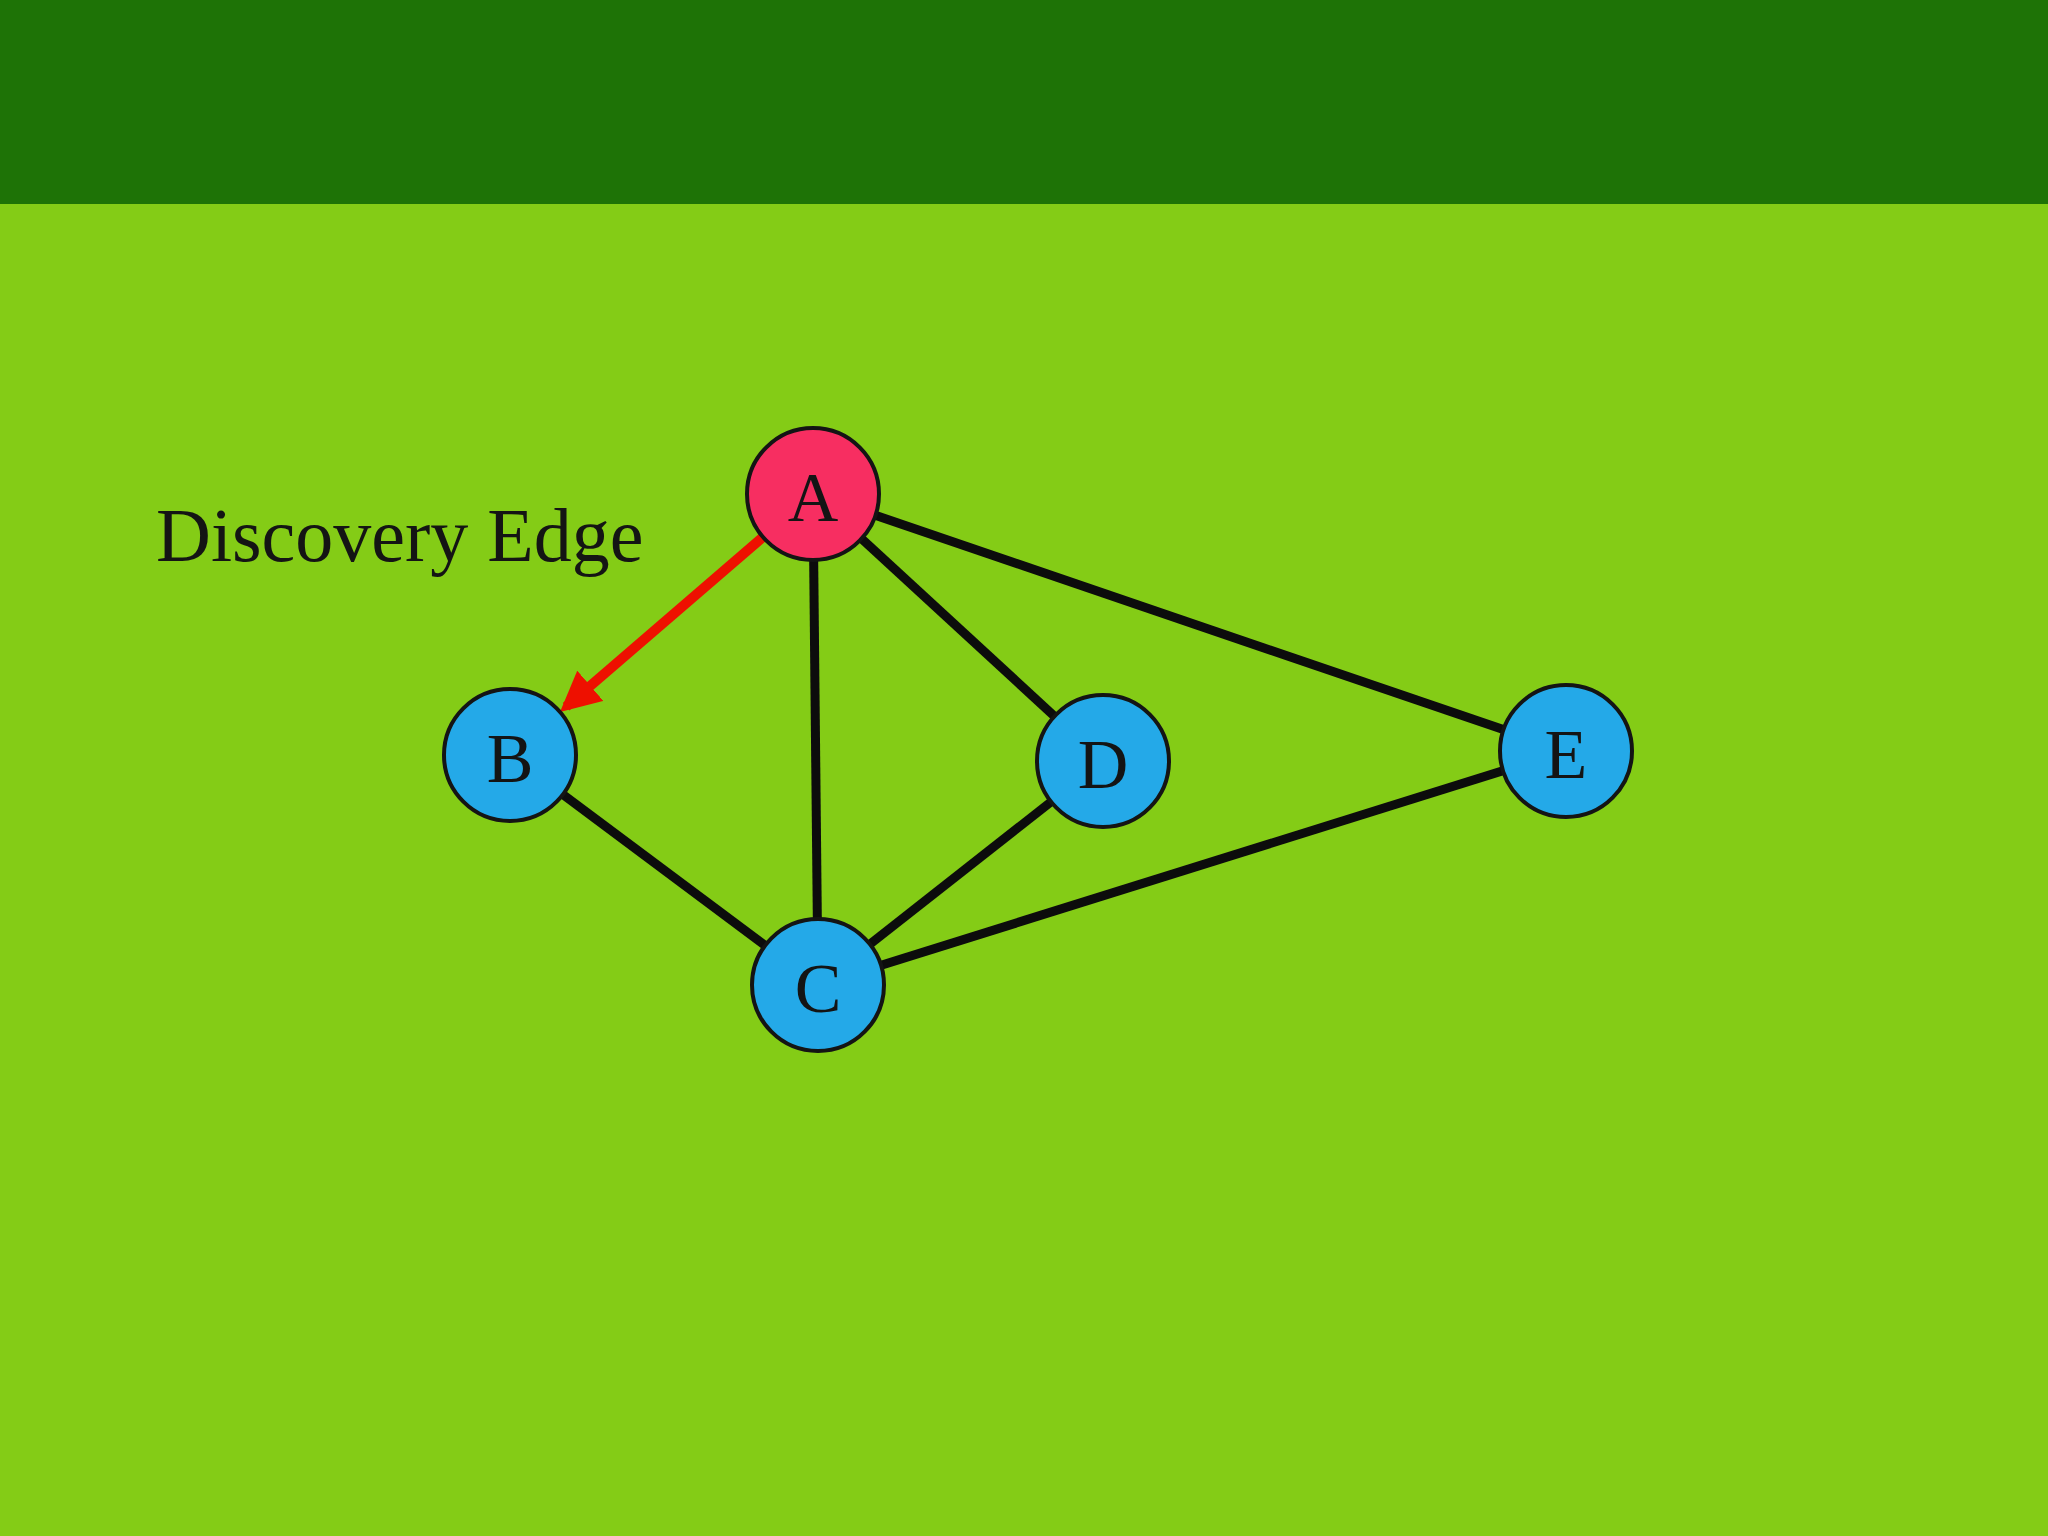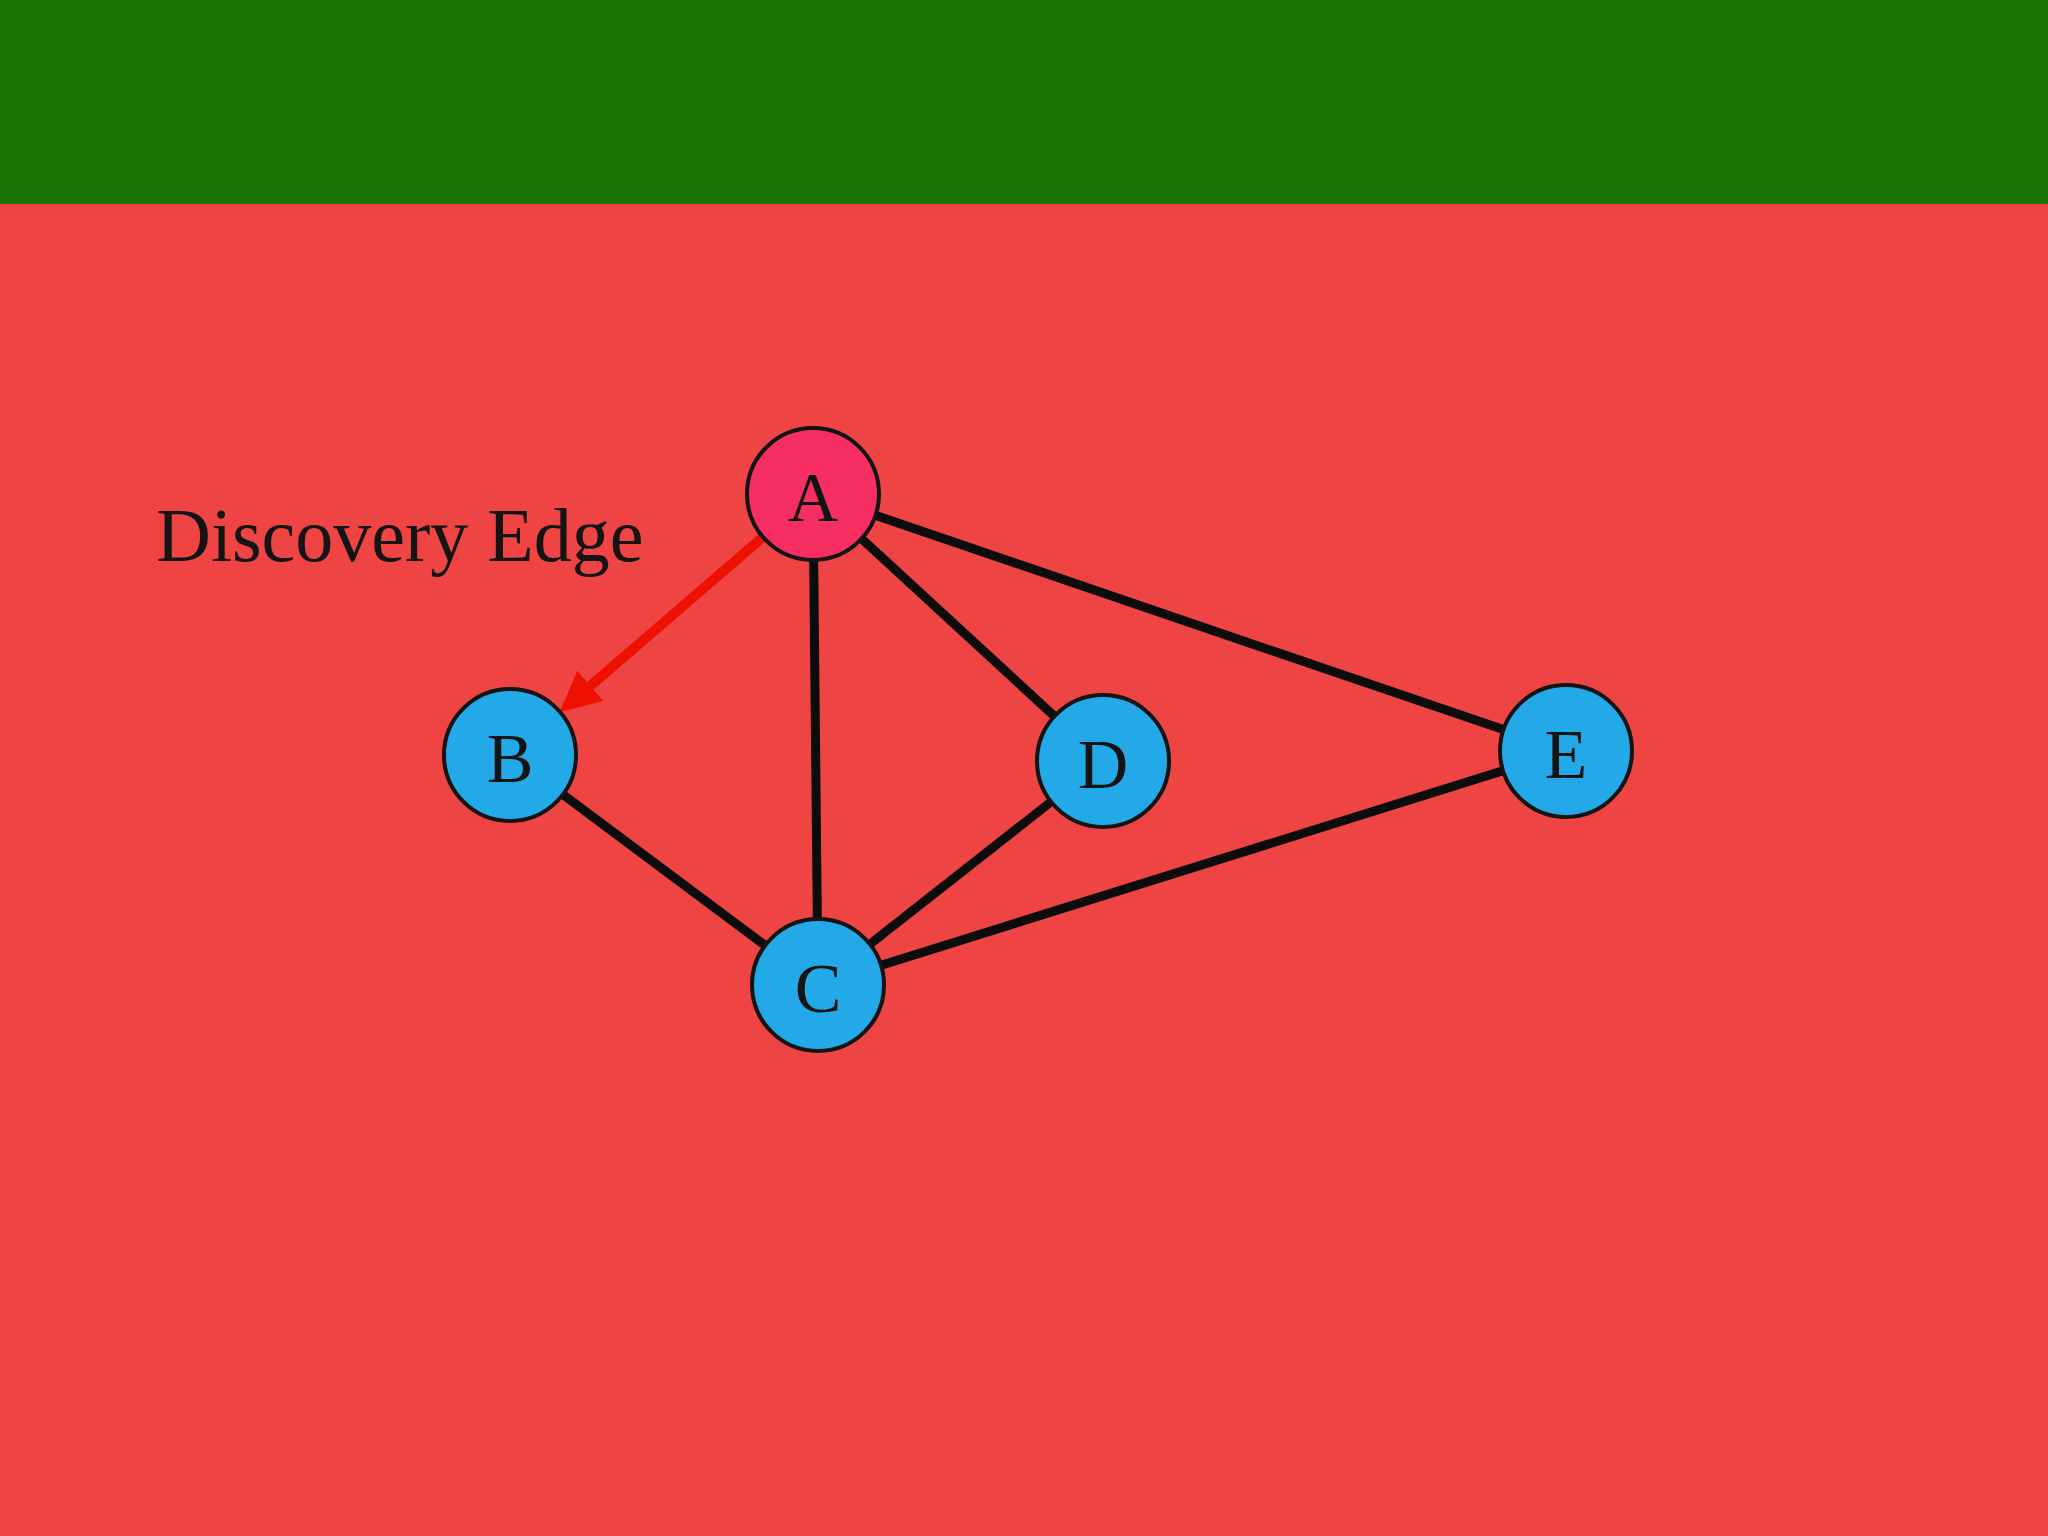--- a/index.html
+++ b/index.html
@@ -35,21 +35,21 @@
     width: 2048px;
     height: 1536px;
   }
   .node-label {
     font-family: "Liberation Serif", "DejaVu Serif", serif;
   }
 </style>
 </head>
 <body>
 
-<div class="slide" style="background: #ef4444;">
+<div class="slide" style="background: #84cc16;">
   <div class="banner" style="background: rgb(30, 115, 6);"></div>
   <div class="annotation" style="color: rgb(20, 20, 20);">Discovery Edge</div>
   <svg class="graph" id="graph" viewBox="0 0 2048 1536">
       <defs>
         <marker id="arrowhead" viewBox="0 0 10 10" refX="8" refY="5" markerWidth="4" markerHeight="4" orient="auto" markerUnits="strokeWidth">
           <path d="M0,0 L10,5 L0,10 z" fill="#EE1000"></path>
         </marker>
       </defs>
       <line x1="813" y1="494" x2="818" y2="985" stroke="#0C0C0C" stroke-width="9"></line>
       <line x1="813" y1="494" x2="1103" y2="761" stroke="#0C0C0C" stroke-width="9"></line>

